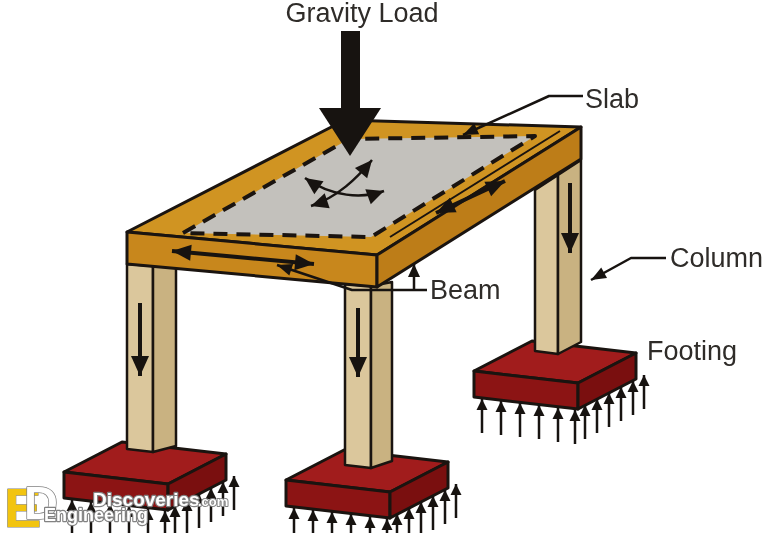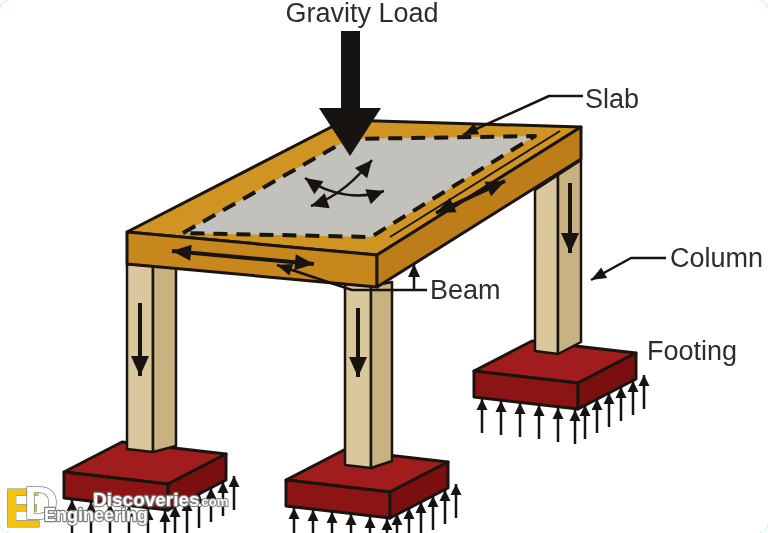--- a/index.html
+++ b/index.html
@@ -1,17 +1,17 @@
 <!DOCTYPE html>
 <html><head>
 <meta charset="utf-8">
 <style>
   html,body{margin:0;padding:0;background:#fff;}
   .stage{position:relative;width:768px;height:533px;background:#14b8a6;overflow:hidden;
-         font-family:"Liberation Sans",sans-serif;border-radius:9px;}
+         font-family:"Liberation Sans",sans-serif;}
   svg{display:block;}
   text{font-family:"Liberation Sans",sans-serif;}
 </style>
 </head>
 <body>
 
 <div class="stage">
   <svg id="diagram" width="768" height="533" viewBox="0 0 768 533">
       <rect x="0" y="0" width="768" height="533" fill="#ffffff"></rect>
       <polygon points="127,232 345,120 581,127 377,255" fill="#d09422" stroke="#1a1410" stroke-width="3" stroke-linejoin="round"></polygon>

